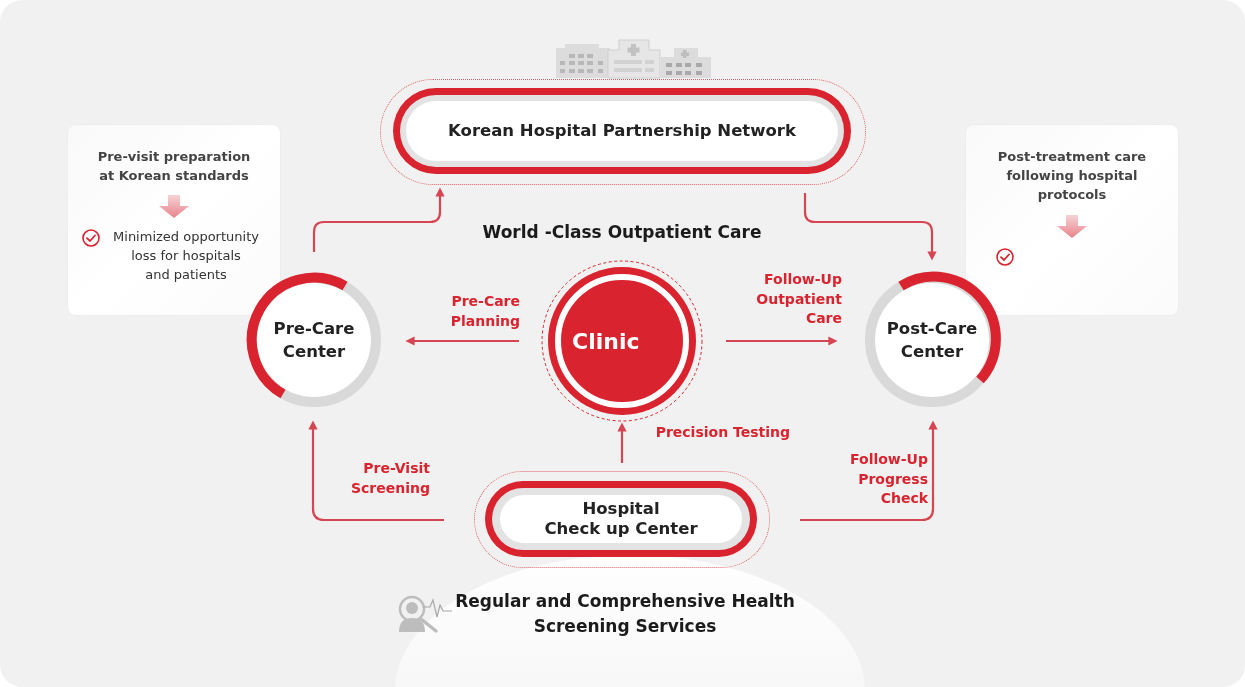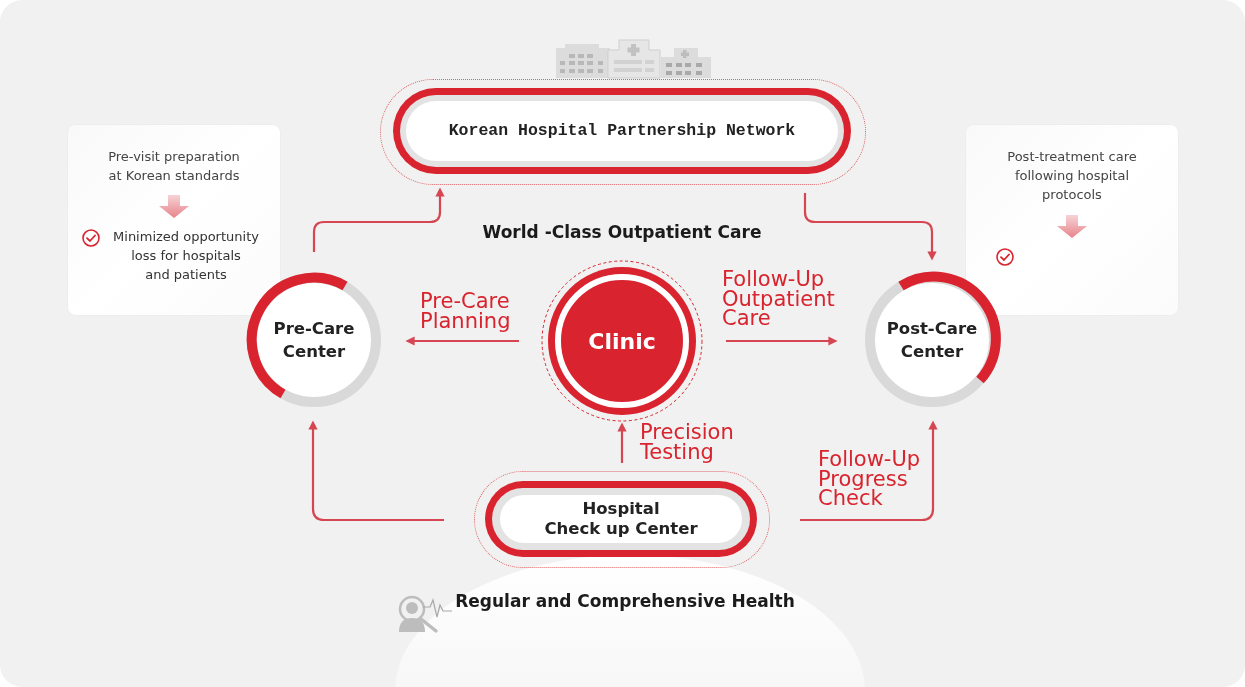--- a/index.html
+++ b/index.html
@@ -5,25 +5,25 @@
   html, body { margin: 0; padding: 0; background: #ffffff; }
   body { width: 1245px; height: 687px; position: relative; overflow: hidden;
          font-family: "DejaVu Sans", "Liberation Sans", sans-serif; }
   .canvas { position: absolute; left: 0; top: 0; width: 1245px; height: 687px;
             background: #f0f1f0; border-radius: 22px; overflow: hidden; }
   .dome { position: absolute; left: 395px; top: 555px; width: 470px; height: 340px;
           border-radius: 50% 50% 0 0 / 40% 40% 0 0;
           background: linear-gradient(180deg, #ffffff 0%, #f7f8f7 35%, #f0f1f0 80%); }
   svg.lines { position: absolute; left: 0; top: 0; }
   .abs { position: absolute; }
-  .t-red { color: #d9232e; font-weight: normal; font-size: 21px; line-height: 19.5px; text-align: left; }
+  .t-red { color: #d9232e; font-weight: bold; font-size: 14px; line-height: 19.5px; text-align: right; }
   .t-dark { color: #1b1b1b; font-weight: bold; text-align: center; }
   .sidebox { position: absolute; background: linear-gradient(135deg, #f9f9f9 0%, #ffffff 50%, #fbfbfb 100%);
              border-radius: 8px; box-shadow: 0 0 0 1px rgba(0,0,0,0.015); }
-  .side-top { position: absolute; left: 0; width: 100%; text-align: center; color: #444; font-size: 13px; line-height: 19px; }
+  .side-top { position: absolute; left: 0; width: 100%; text-align: center; color: #444; font-size: 13px; line-height: 19px; font-weight: bold; }
   .side-bottom { position: absolute; color: #333; font-size: 13px; line-height: 19px; font-weight: normal; text-align: center; }
   .chk { position: absolute; width: 18px; height: 18px; }
   .down-arrow { position: absolute; width: 36px; height: 24px; }
   .circle-label { position: absolute; color: #222; font-weight: bold; font-size: 16.5px; line-height: 23px; text-align: center; width: 120px; }
   .pill-outer { position: absolute; border: 1px dotted #e06068; border-radius: 999px; }
   .pill-red { position: absolute; background: #d9232e; border-radius: 999px; }
   .pill-gray { position: absolute; background: #e3e3e3; border-radius: 999px; }
   .pill-white { position: absolute; background: #ffffff; border-radius: 999px; display: flex;
                 align-items: center; justify-content: center; text-align: center; color: #222;
                 font-weight: bold; }
@@ -161,29 +161,29 @@
       <circle cx="412" cy="608" r="6" fill="#bdbdbd"></circle>
       <path d="M399 632 Q399 618 412 618 Q425 618 425 632 Z" fill="#bdbdbd"></path>
       <line x1="421" y1="619" x2="436" y2="631" stroke="#bdbdbd" stroke-width="3.5" stroke-linecap="round"></line>
       <path d="M423 607 H430 L433 600 L437 617 L440 605 L443 611 H452" fill="none" stroke="#a8a8a8" stroke-width="1.2"></path>
     </g>
   </svg>
 
   <div class="pill-outer" style="left:380px; top:79px; width:484px; height:104px;"></div>
   <div class="pill-red" style="left:393px; top:88px; width:458px; height:86px;"></div>
   <div class="pill-gray" style="left:400px; top:95px; width:444px; height:72px;"></div>
-  <div class="pill-white" style="left:406px; top:101px; width:432px; height:60px; font-size:16.5px; line-height:22px;font-family:Liberation Mono, monospace;">
+  <div class="pill-white" style="left:406px; top:101px; width:432px; height:60px; font-size:16.5px; line-height:22px;">
     <div>
       <div>Korean Hospital Partnership Network</div>
     </div>
   </div>
 
   <div class="abs t-dark" style="left:440px; top:221px; width:364px; font-size:17px; line-height:22px;">World -Class Outpatient Care</div>
 
-  <div class="abs" style="left:572px; top:328px; width:100px; text-align:center; color:#ffffff; font-weight:bold; font-size:22px; line-height:28px;">Clinic</div>
+  <div class="abs" style="left:572px; top:328px; width:100px; text-align:left; color:#ffffff; font-weight:bold; font-size:22px; line-height:28px;">Clinic</div>
 
   <div class="circle-label" style="left:254px; top:317px;">
     <div>Pre-Care</div>
     <div>Center</div>
   </div>
   <div class="circle-label" style="left:872px; top:317px;">
     <div>Post-Care</div>
     <div>Center</div>
   </div>
 
@@ -191,33 +191,38 @@
     <div>Pre-Care</div>
     <div>Planning</div>
   </div>
   <div class="abs t-red" style="left:722px; top:270px; width:120px;">
     <div>Follow-Up</div>
     <div>Outpatient</div>
     <div>Care</div>
   </div>
   <div class="abs t-red" style="left:640px; top:423px; width:150px;">
     <div>Precision Testing</div>
+  </div>
+  <div class="abs t-red" style="left:330px; top:459px; width:100px;">
+    <div>Pre-Visit</div>
+    <div>Screening</div>
   </div>
   <div class="abs t-red" style="left:818px; top:450px; width:110px;">
     <div>Follow-Up</div>
     <div>Progress</div>
     <div>Check</div>
   </div>
 
   <div class="pill-outer" style="left:474px; top:471px; width:294px; height:95px;"></div>
   <div class="pill-red" style="left:485px; top:481px; width:272px; height:76px;"></div>
   <div class="pill-gray" style="left:492px; top:488px; width:258px; height:62px;"></div>
   <div class="pill-white" style="left:500px; top:495px; width:242px; height:48px; font-size:16.5px; line-height:20px;">
     <div>
       <div>Hospital</div>
       <div>Check up Center</div>
     </div>
   </div>
 
   <div class="abs t-dark" style="left:440px; top:589px; width:370px; font-size:17px; line-height:25px;">
     <div>Regular and Comprehensive Health</div>
+    <div>Screening Services</div>
   </div>
 </div>
 
 </body></html>

